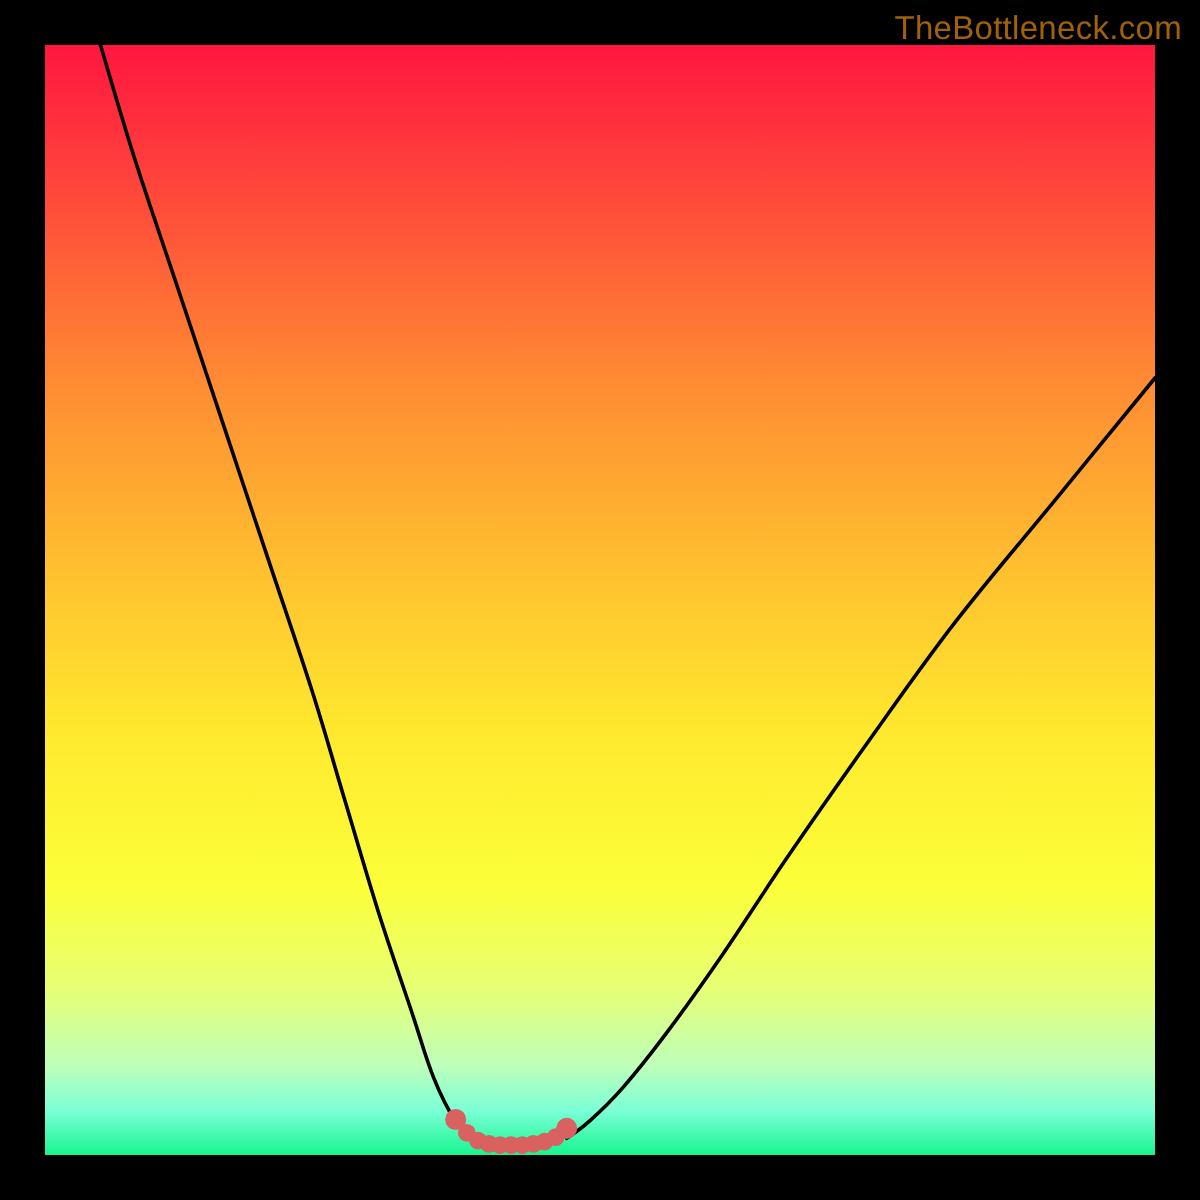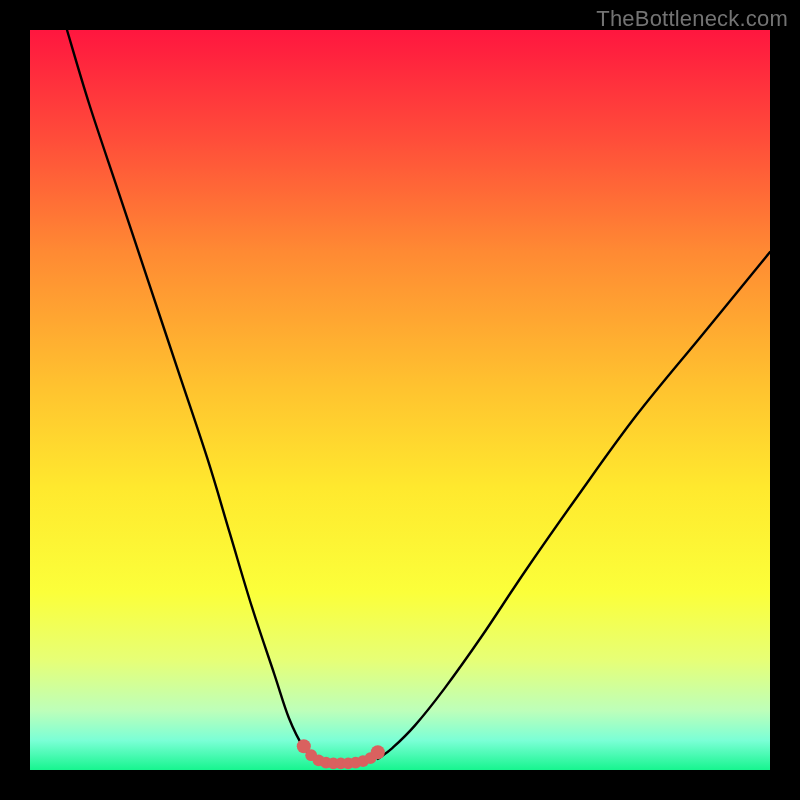--- a/index.html
+++ b/index.html
@@ -24,21 +24,21 @@
     left: 30px;
     top: 30px;
     width: 740px;
     height: 740px;
     
   }
   .watermark {
     position: absolute;
     top: 6px;
     right: 12px;
-    color: #737373;
+    color: #a16207;
     font-size: 22px;
     font-weight: 500;
     letter-spacing: 0.2px;
     user-select: none;
   }
   svg.curves {
     position: absolute;
     left: 0;
     top: 0;
     width: 740px;

